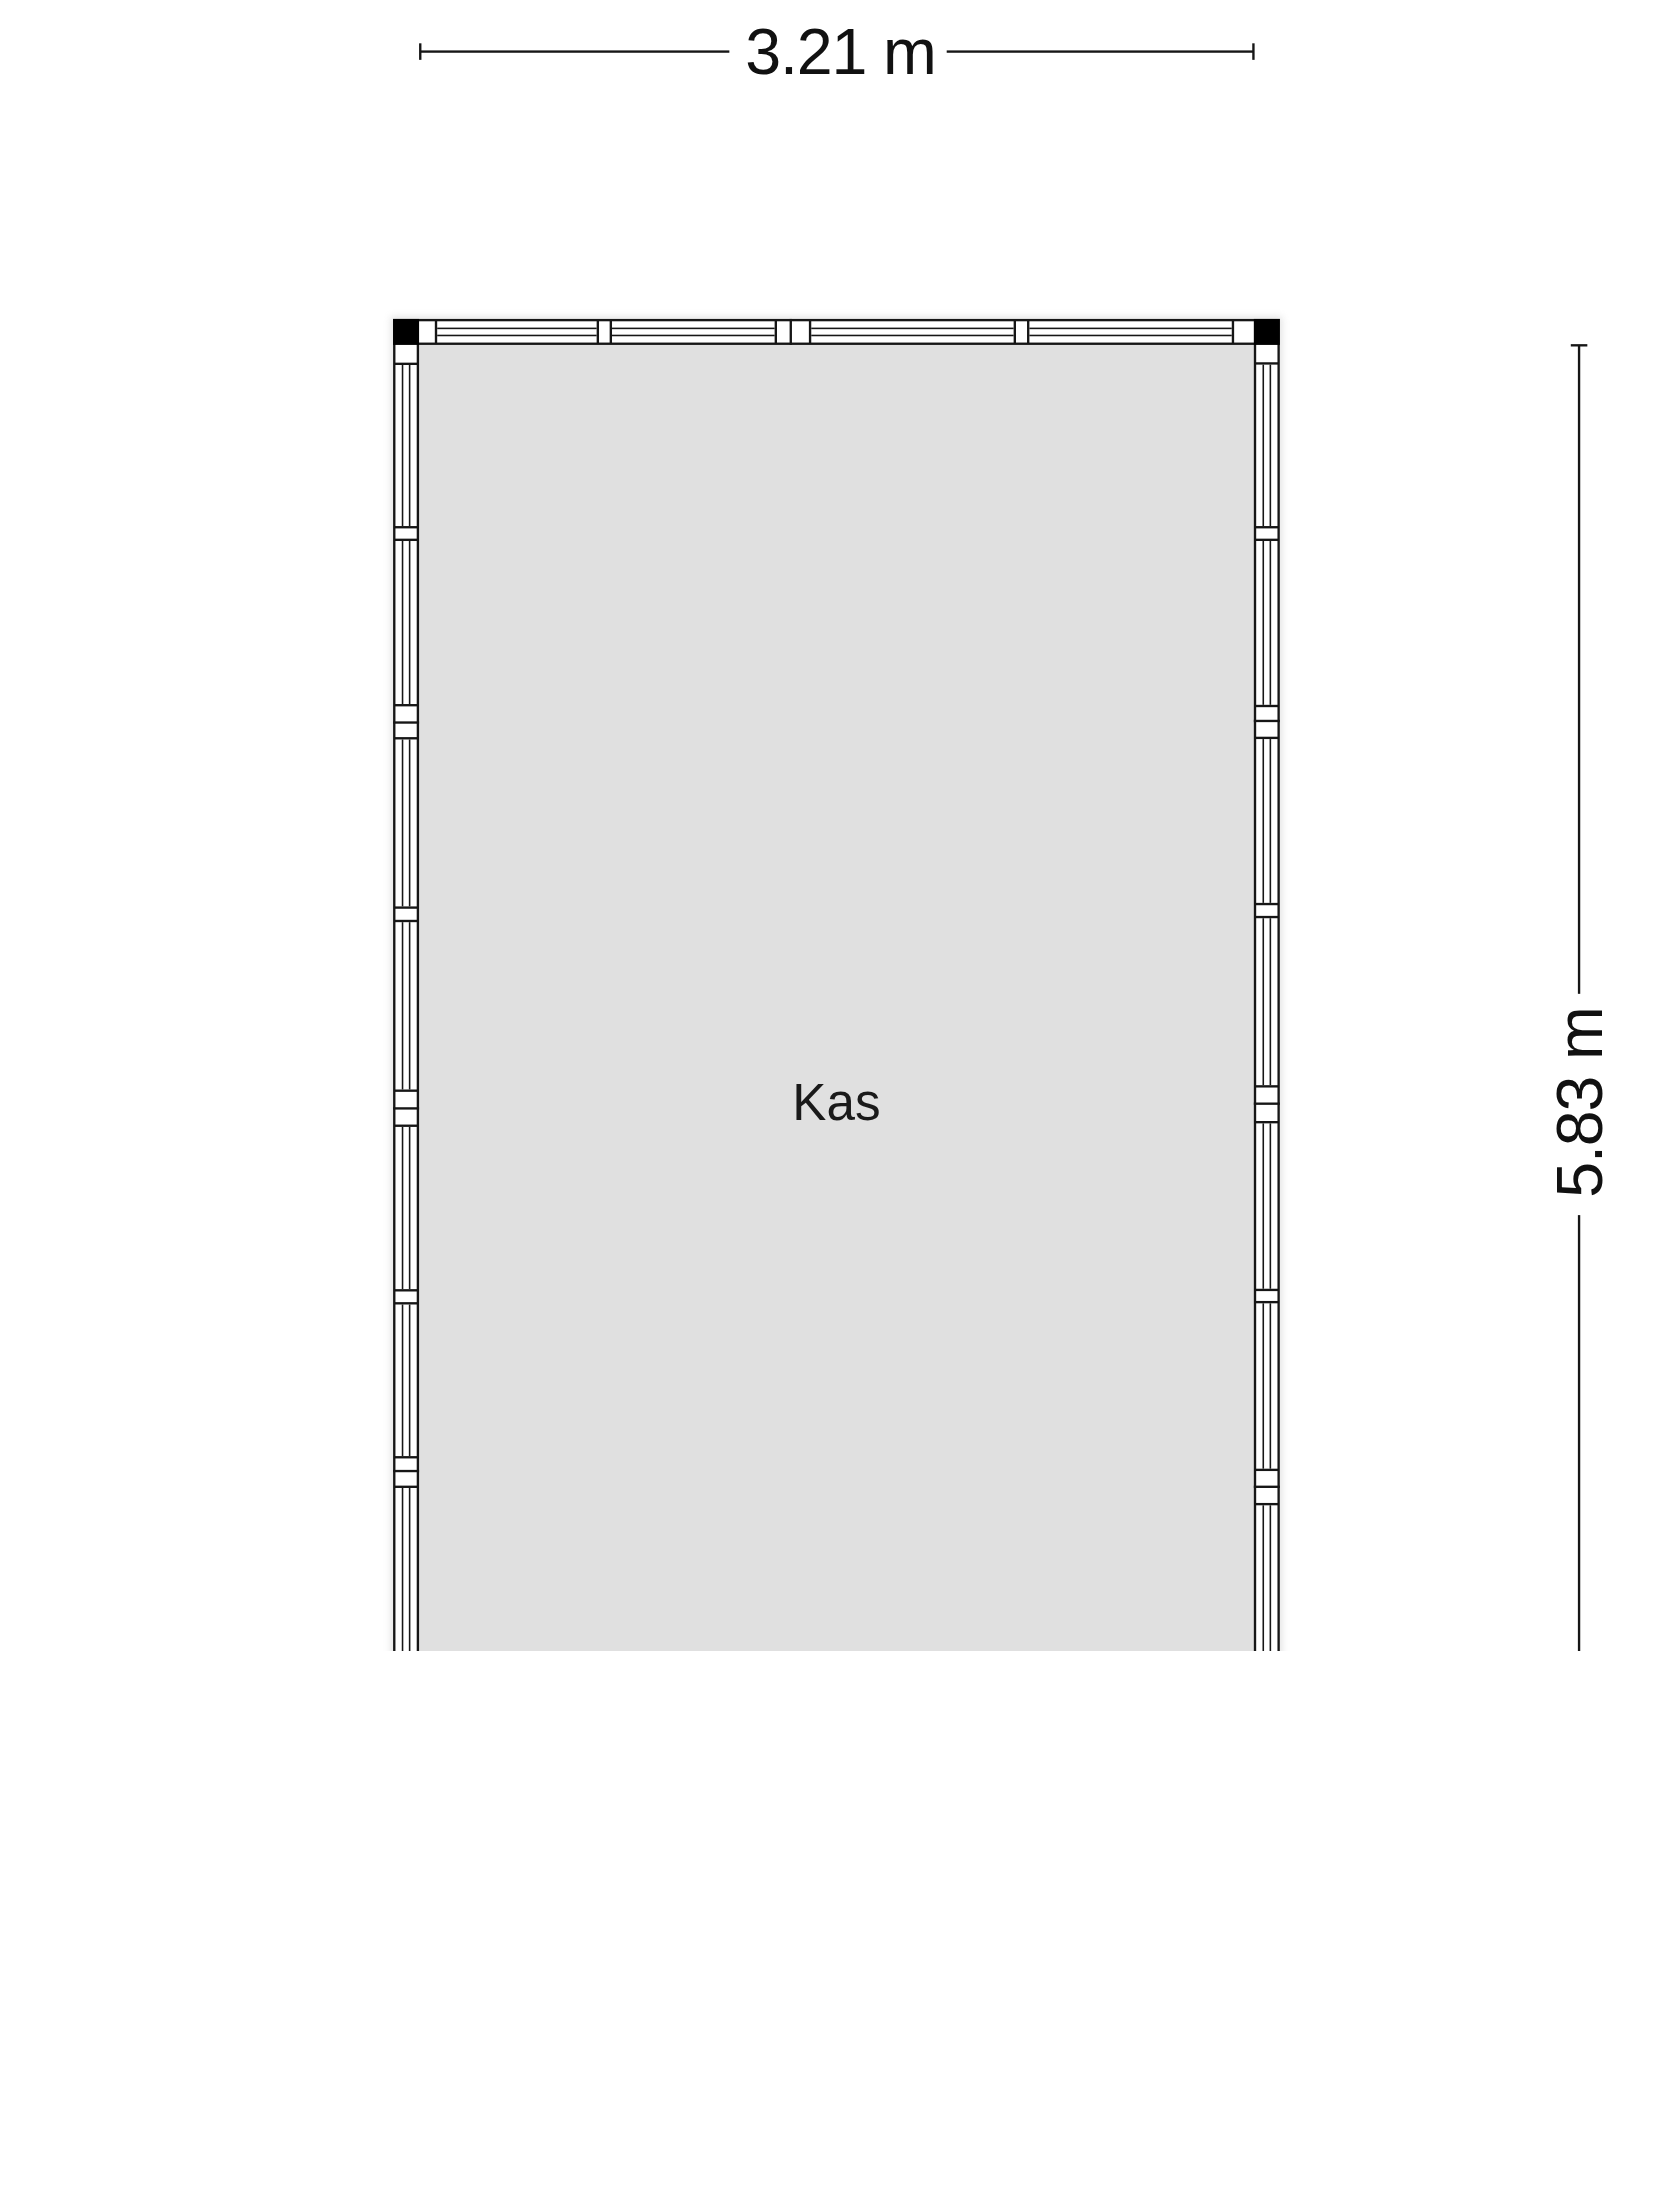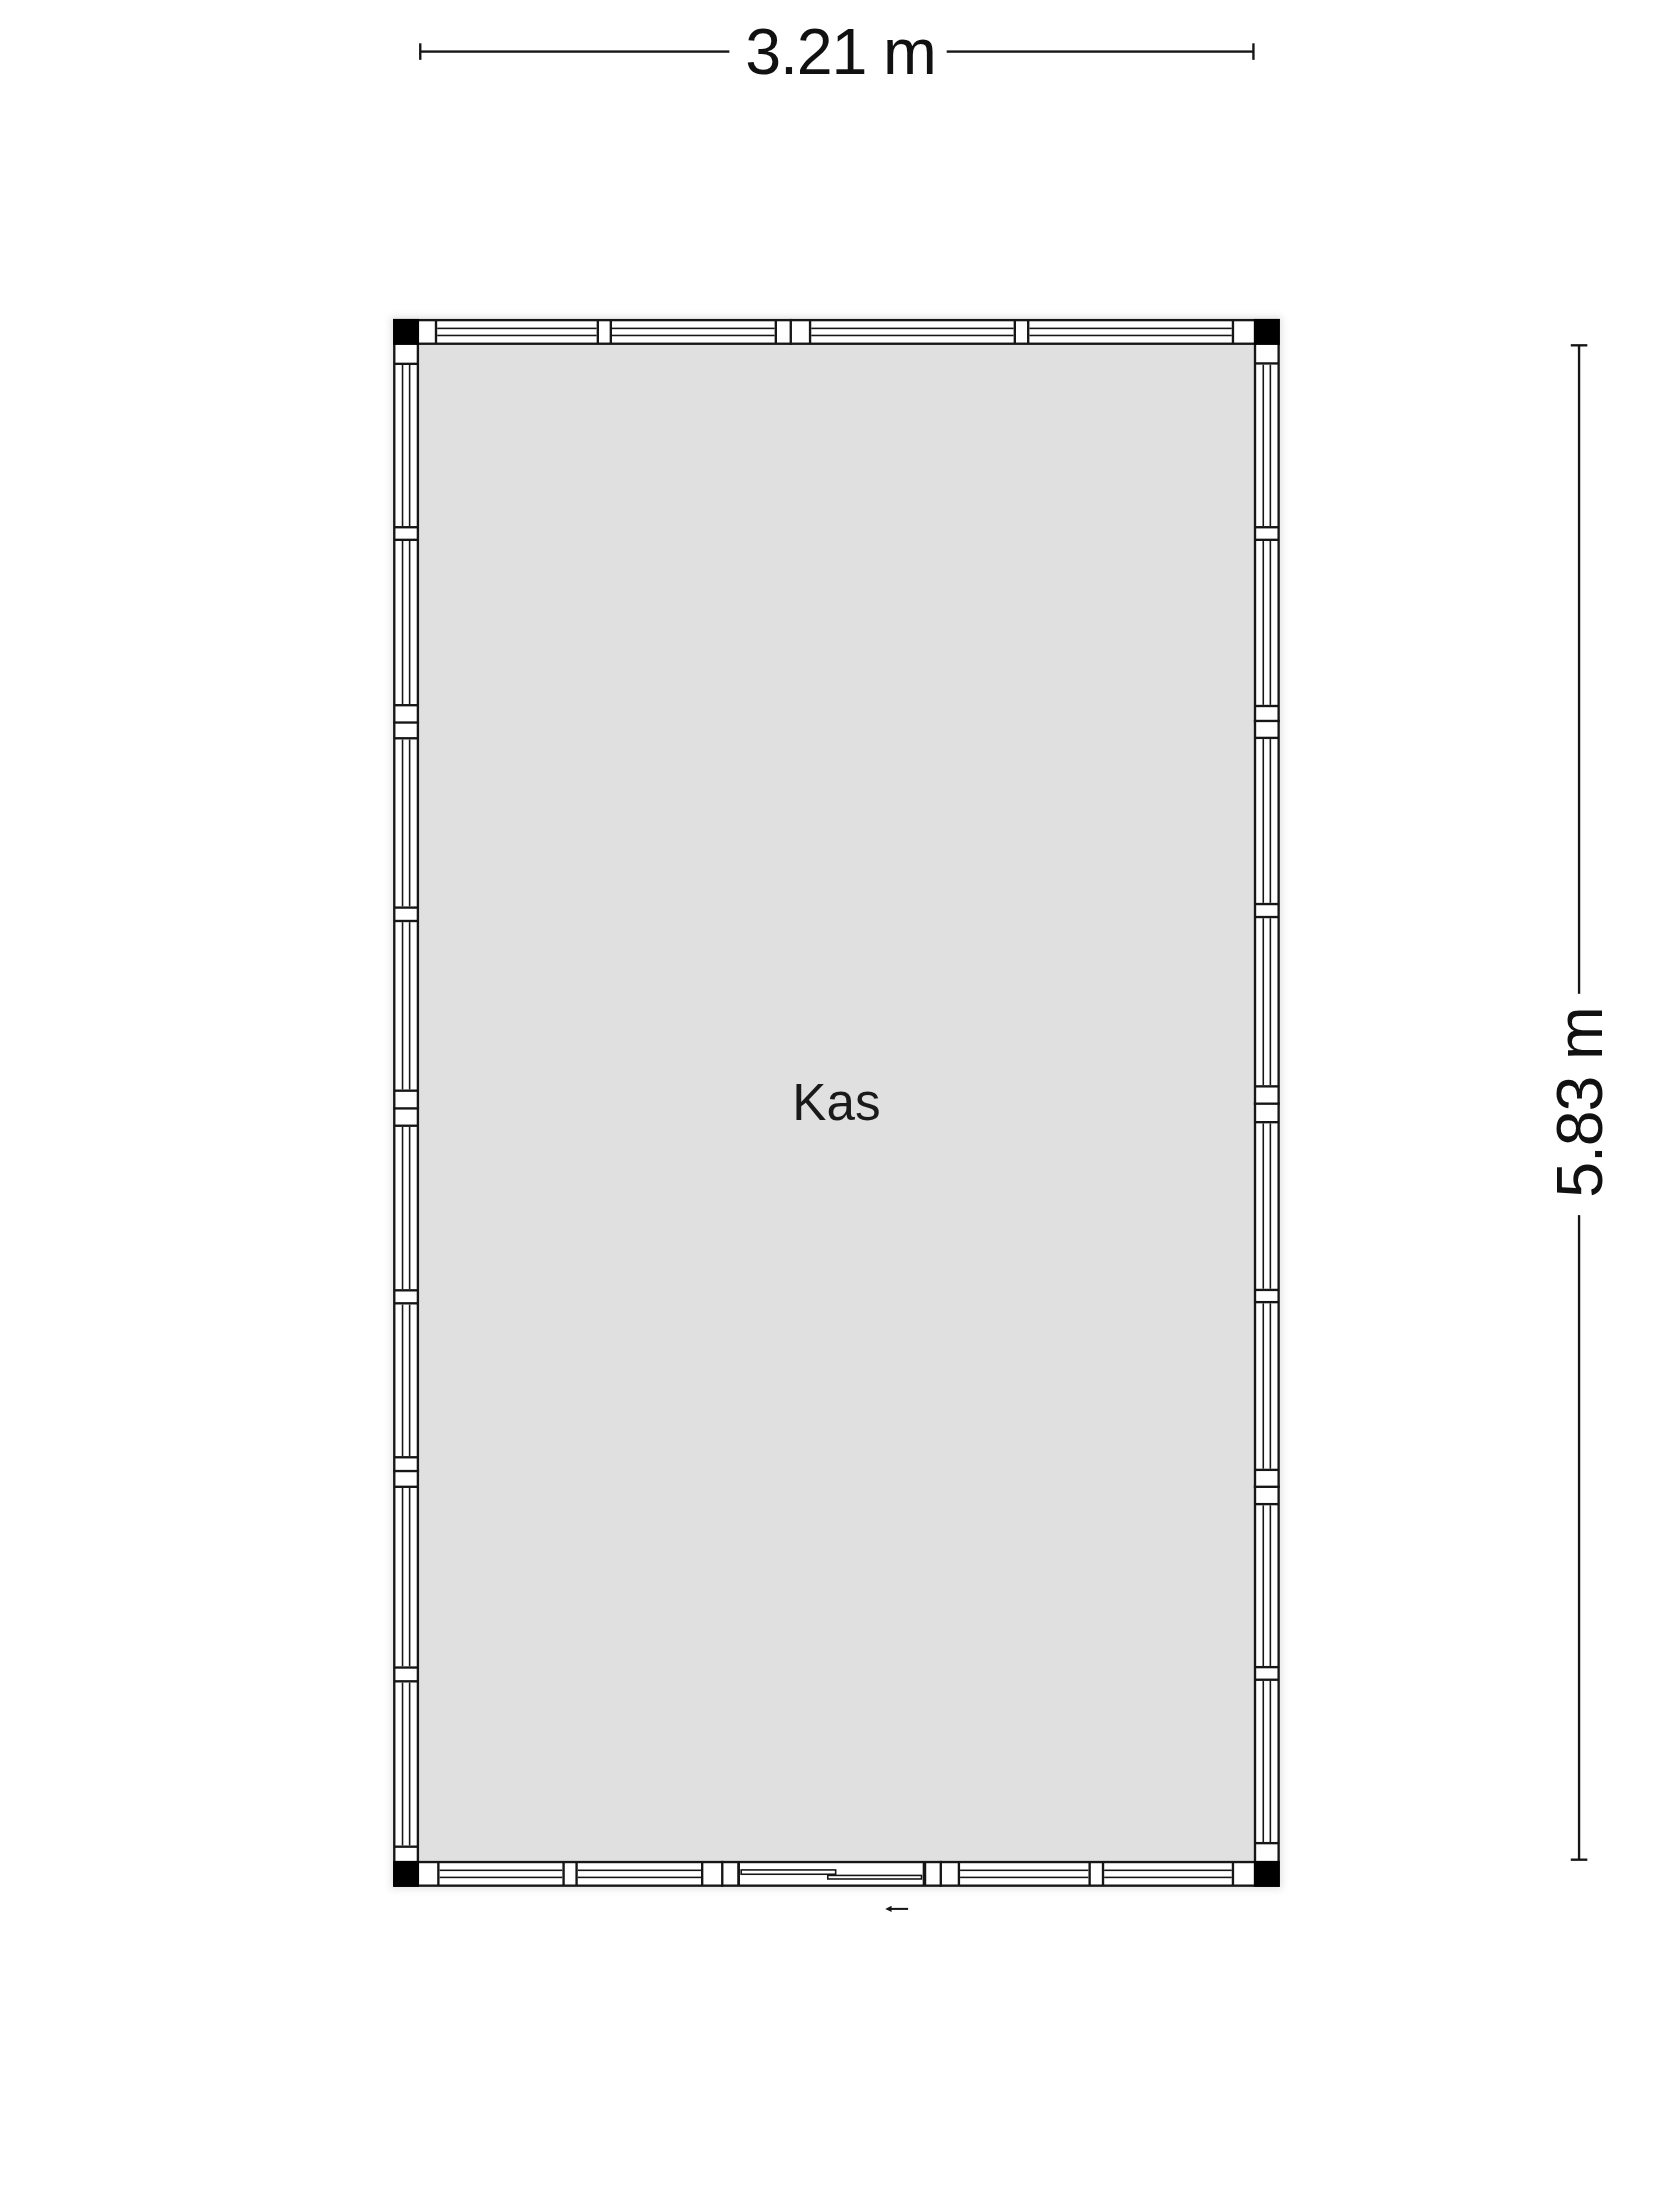--- a/index.html
+++ b/index.html
@@ -1,15 +1,15 @@
 <!DOCTYPE html>
 <html style="font-size:12.6px"><head><meta charset="utf-8"><title>Floor plan</title>
 <style>
 html,body{margin:0;padding:0;background:#ffffff;}
-#page{width:1654px;height:2205px;position:relative;overflow:hidden;}
+#page{width:1654px;height:1651px;position:relative;overflow:hidden;}
 svg{display:block;}
 </style></head>
 <body>
 <div id="page">
 <svg xmlns="http://www.w3.org/2000/svg" width="1654" height="2205" viewBox="0 0 2100 2800">
 <defs>
         <filter id="b" x="-5%" y="-5%" width="110%" height="110%">
           <feGaussianBlur stdDeviation="5"></feGaussianBlur>
         </filter>
       </defs>

